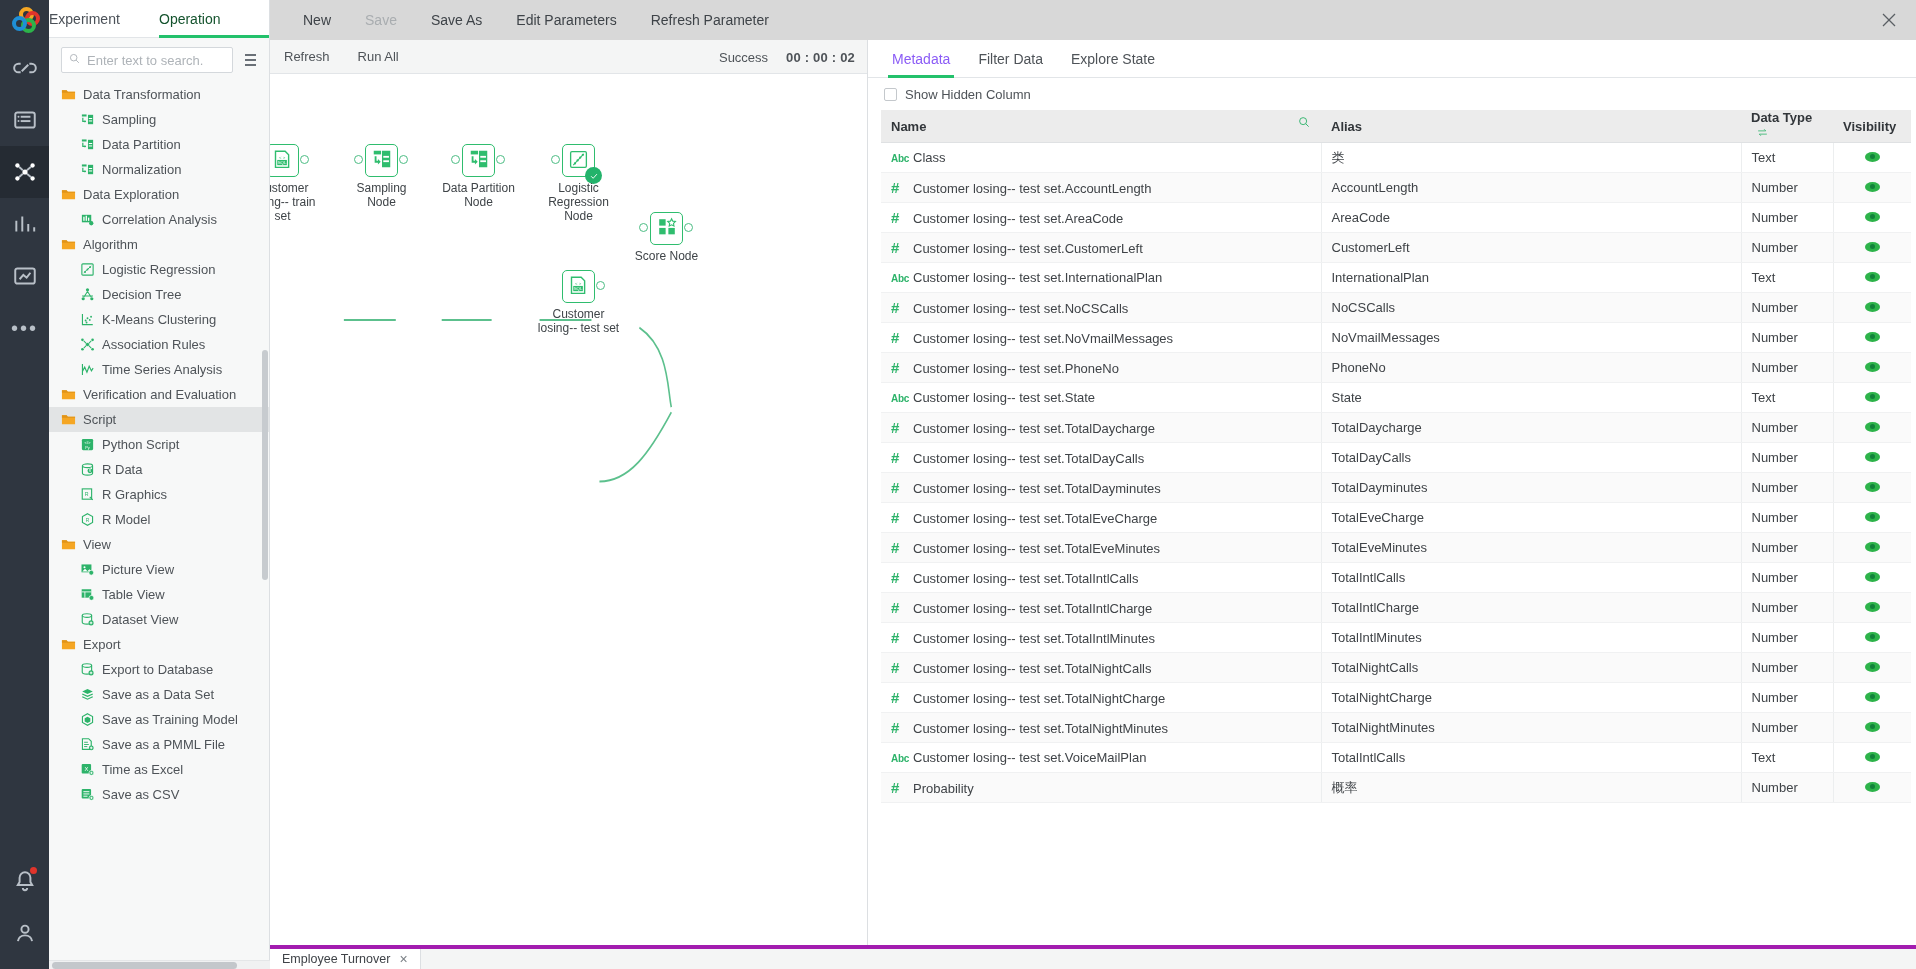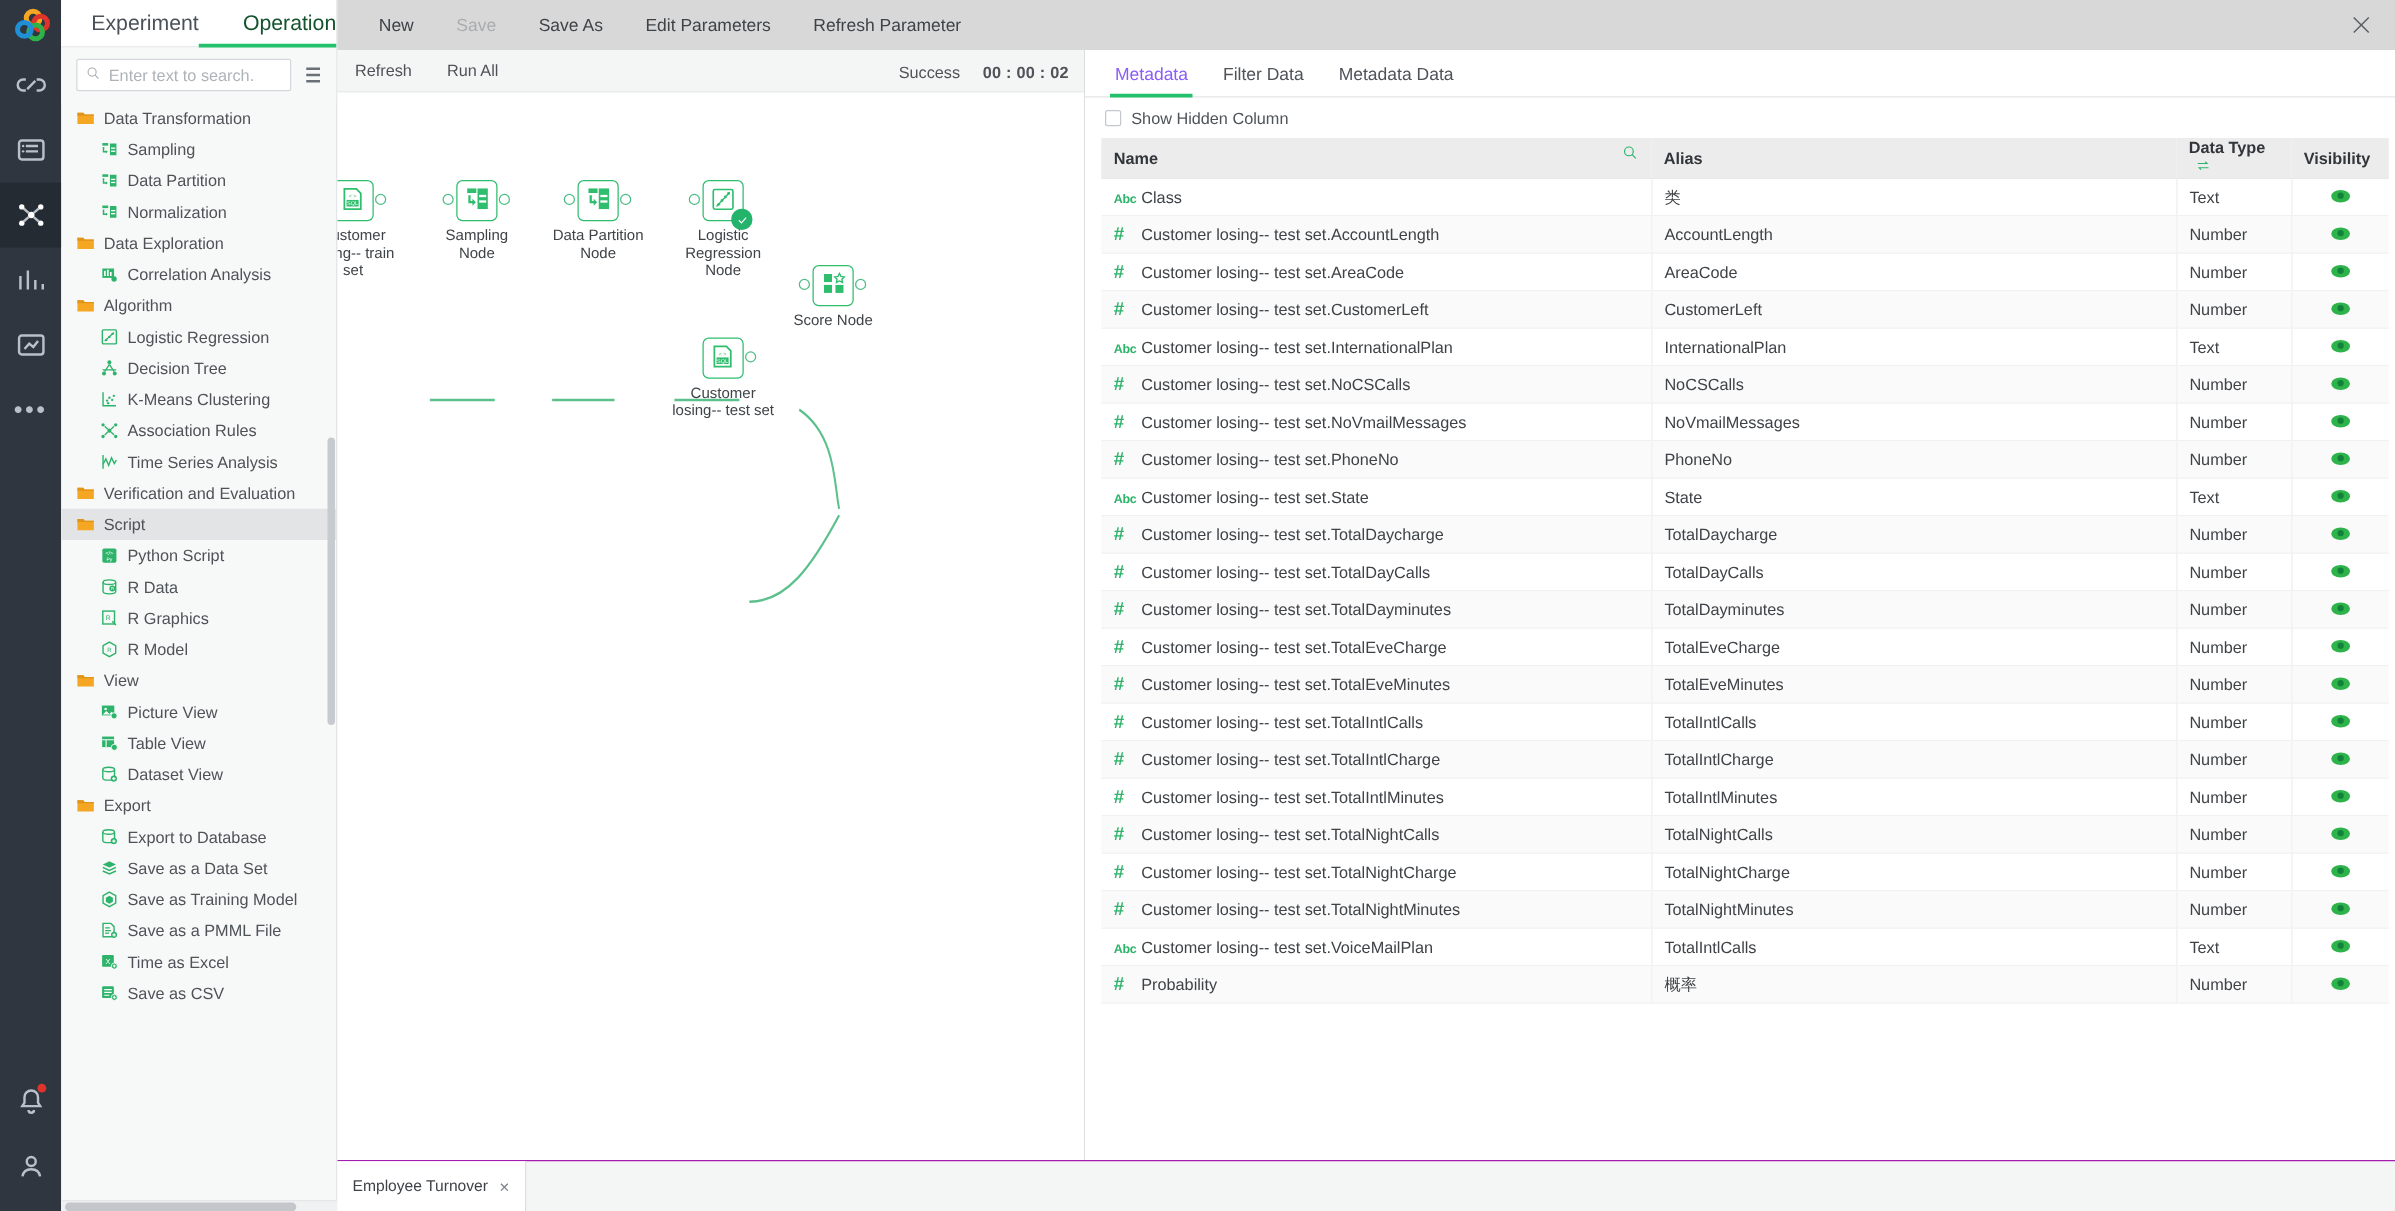--- a/index.html
+++ b/index.html
@@ -60,22 +60,22 @@
     border-right: 1px solid #dcdfe2;
     display: flex; flex-direction: column;
     position: relative;
   }
   .tabs-top {
     height: 38px; display: flex; align-items: stretch;
     background: #ffffff;
     border-bottom: 1px solid #e2e5e8;
   }
   .tab-top {
-    flex: 1; display: flex; align-items: center; justify-content: flex-end;
-    font-size: 17px; color: #4b5158; cursor: pointer;
+    flex: 1; display: flex; align-items: center; justify-content: flex-start;
+    font-size: 14px; color: #4b5158; cursor: pointer;
     position: relative;
   }
   .tab-top.active { color: #14532d; }
   .tab-top.active:after {
     content: ""; position: absolute; left: 0; right: 0; bottom: -1px;
     height: 3px; background: #23c16b;
   }
   .search-row {
     display: flex; align-items: center; gap: 8px;
     padding: 9px 10px 9px 12px;
@@ -267,22 +267,22 @@
   .eye:after {
     content: ""; position: absolute; left: 5px; top: 2px;
     width: 5px; height: 5px; border-radius: 50%; background: #12823a;
   }
   td.name-cell { border-right: 1px solid #eceeef; }
   td.alias-cell { border-right: 1px solid #eceeef; }
   td.type-cell { border-right: 1px solid #eceeef; }
 
   
   .bottombar {
-    position: absolute; left: 270px; right: 0; bottom: 0; height: 41px;
-    background: #f4f5f5; border-top: 1px solid #a21caf;
+    position: absolute; left: 270px; right: 0; bottom: 0; height: 24px;
+    background: #f4f5f5; border-top: 4px solid #a21caf;
     display: flex; align-items: stretch;
   }
   .doc-tab {
     display: flex; align-items: center; gap: 9px;
     padding: 0 12px; font-size: 12.5px; color: #3f4348;
     background: #fff; border-right: 1px solid #dcdfe2;
     cursor: pointer;
   }
   .doc-tab .x { color: #7b8086; font-size: 14px; line-height: 1; cursor: pointer; }
 </style>
@@ -847,21 +847,21 @@
 
       <div class="right">
         <div class="right-tabs">
           <div class="rtab active">
             <span>Metadata</span>
           </div>
           <div class="rtab">
             <span>Filter Data</span>
           </div>
           <div class="rtab">
-            <span>Metadata Data</span>
+            <span>Explore State</span>
           </div>
         </div>
 
         <div class="hidden-col-row">
           <span class="cb"></span>
           <span>Show Hidden Column</span>
         </div>
 
         <div class="table-wrap">
           <table class="meta">

